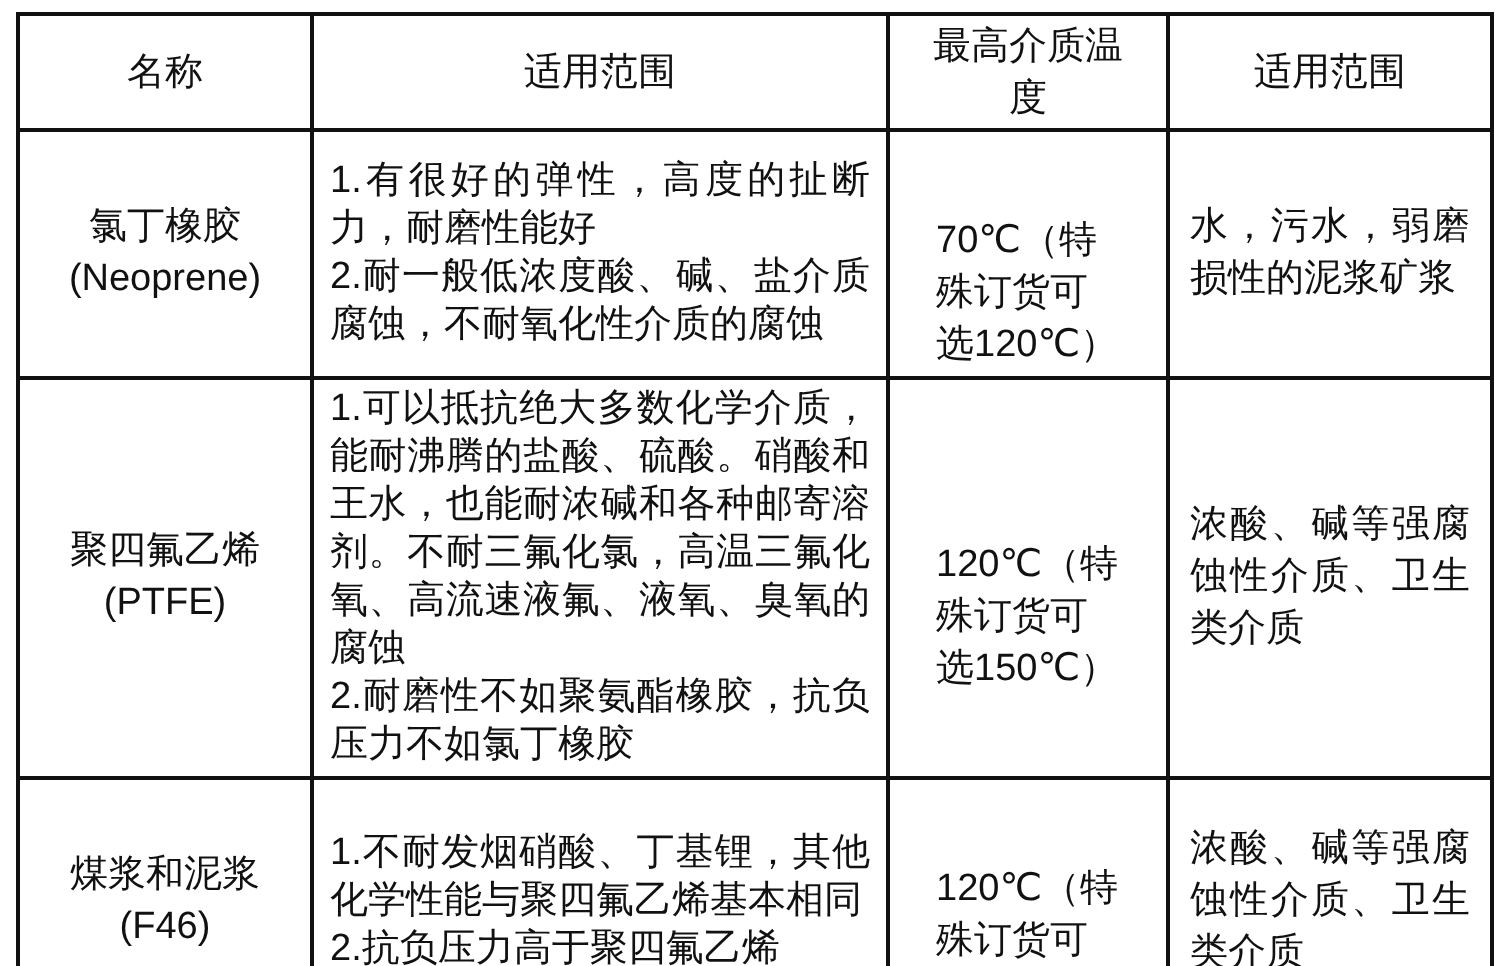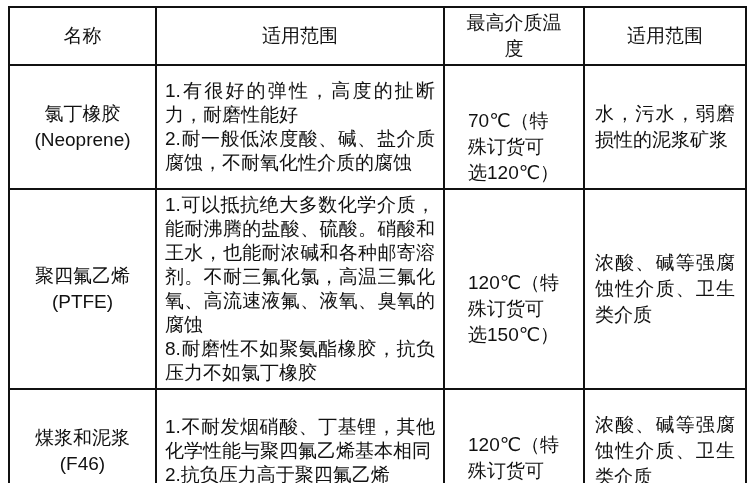--- a/index.html
+++ b/index.html
@@ -100,21 +100,21 @@
         <span class="temp-block">70℃（特殊订货可选120℃）</span>
       </td>
       <td class="range-cell">水，污水，弱磨损性的泥浆矿浆</td>
     </tr>
     <tr class="row-ptfe">
       <td class="name-cell">
         <div>聚四氟乙烯</div>
         <div>(PTFE)</div>
       </td>
       <td class="props-cell">1.可以抵抗绝大多数化学介质，能耐沸腾的盐酸、硫酸。硝酸和王水，也能耐浓碱和各种邮寄溶剂。不耐三氟化氯，高温三氟化氧、高流速液氟、液氧、臭氧的腐蚀
-8.耐磨性不如聚氨酯橡胶，抗负压力不如氯丁橡胶</td>
+2.耐磨性不如聚氨酯橡胶，抗负压力不如氯丁橡胶</td>
       <td class="temp-cell">
         <span class="temp-block">120℃（特殊订货可选150℃）</span>
       </td>
       <td class="range-cell">浓酸、碱等强腐蚀性介质、卫生类介质</td>
     </tr>
     <tr class="row-f46">
       <td class="name-cell">
         <div>煤浆和泥浆</div>
         <div>(F46)</div>
       </td>

